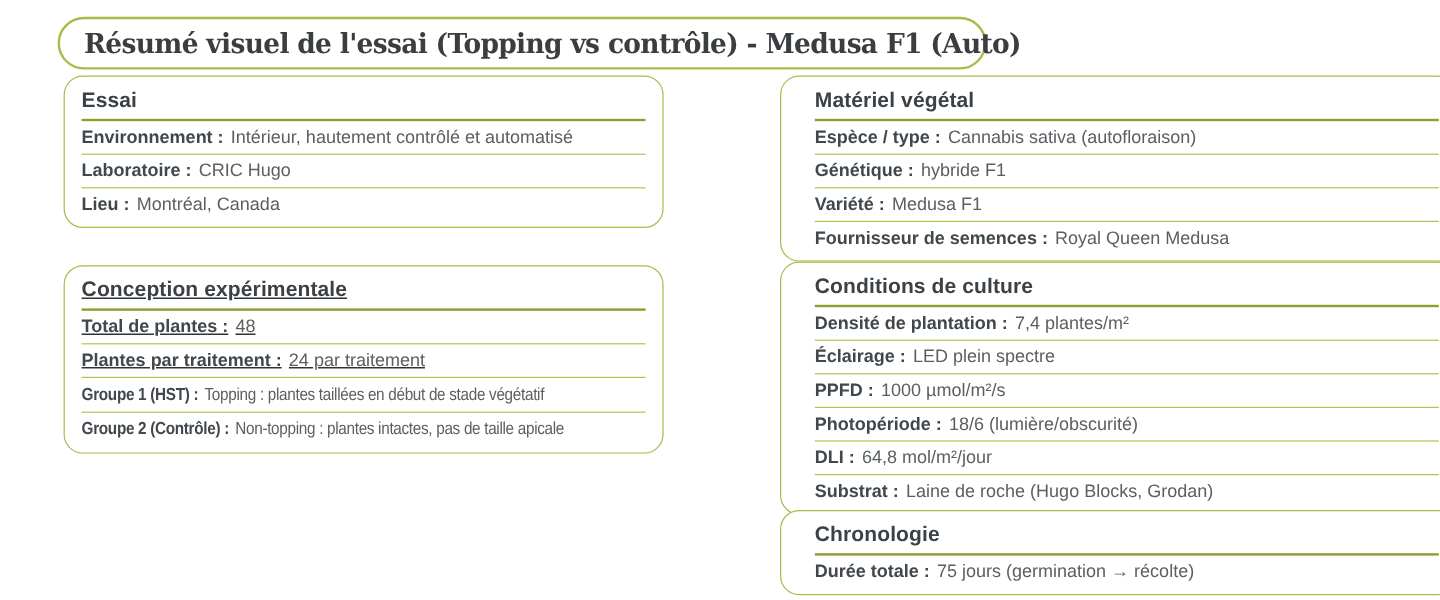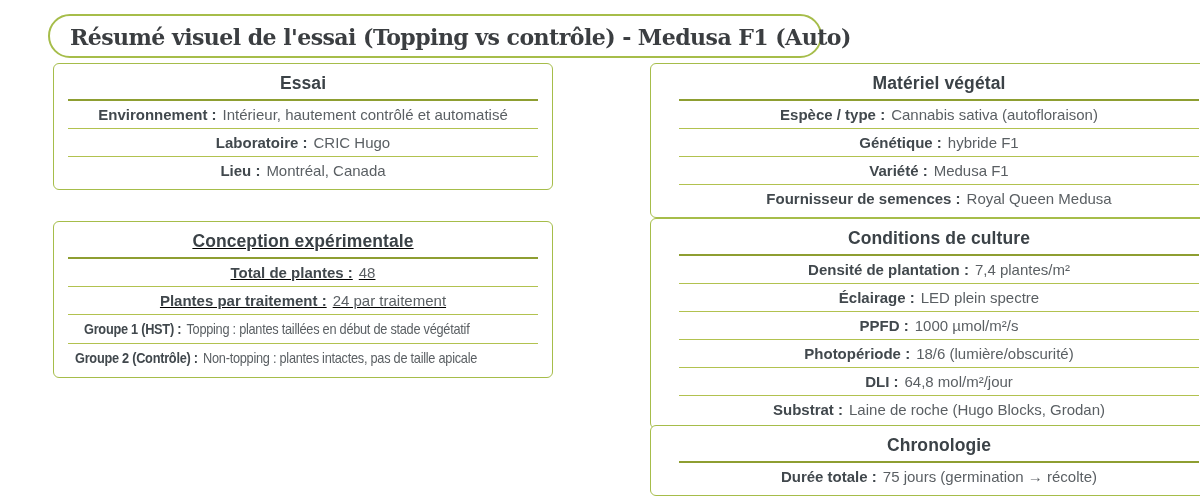--- a/index.html
+++ b/index.html
@@ -3,21 +3,20 @@
 <meta charset="utf-8">
 <style>
   html, body { margin: 0; padding: 0; background: #ffffff; }
   .canvas {
     position: relative;
     width: 1200px;
     height: 500px;
     background: #ffffff;
     font-family: "Liberation Sans", sans-serif;
     overflow: hidden;
-    text-align: center;
   }
 
   
   .title-pill {
     position: absolute;
     left: 48px; top: 14px;
     width: 774px; height: 44px;
     box-sizing: border-box;
     border: 2px solid #a6bd4a;
     border-radius: 22px;
@@ -36,21 +35,21 @@
     transform: scaleX(0.96);
     transform-origin: 0 50%;
   }
 
   
   .card {
     position: absolute;
     box-sizing: border-box;
     background: #ffffff;
     border: 1.5px solid #a6bd4a;
-    border-radius: 6px;
+    border-radius: 16px;
     padding: 5px 14px 5px 14px;
   }
   .col-left  { left: 53px;  width: 500px; }
   .col-right { left: 650px; width: 564px; padding-left: 28px; }
   .card-essai       { top: 63px; }
   .card-conception  { top: 221px; text-decoration: underline; }
   .card-solution    { top: 400px; }
   .card-materiel    { top: 63px; }
   .card-conditions  { top: 218px; }
   .card-chronologie { top: 425px; }

